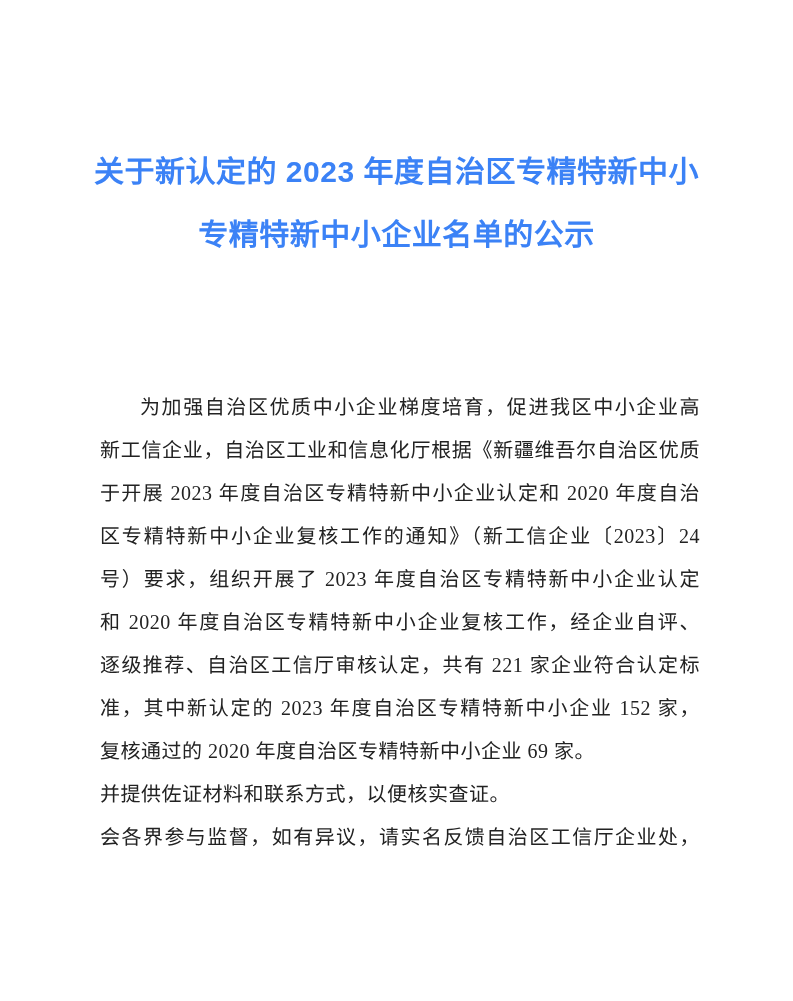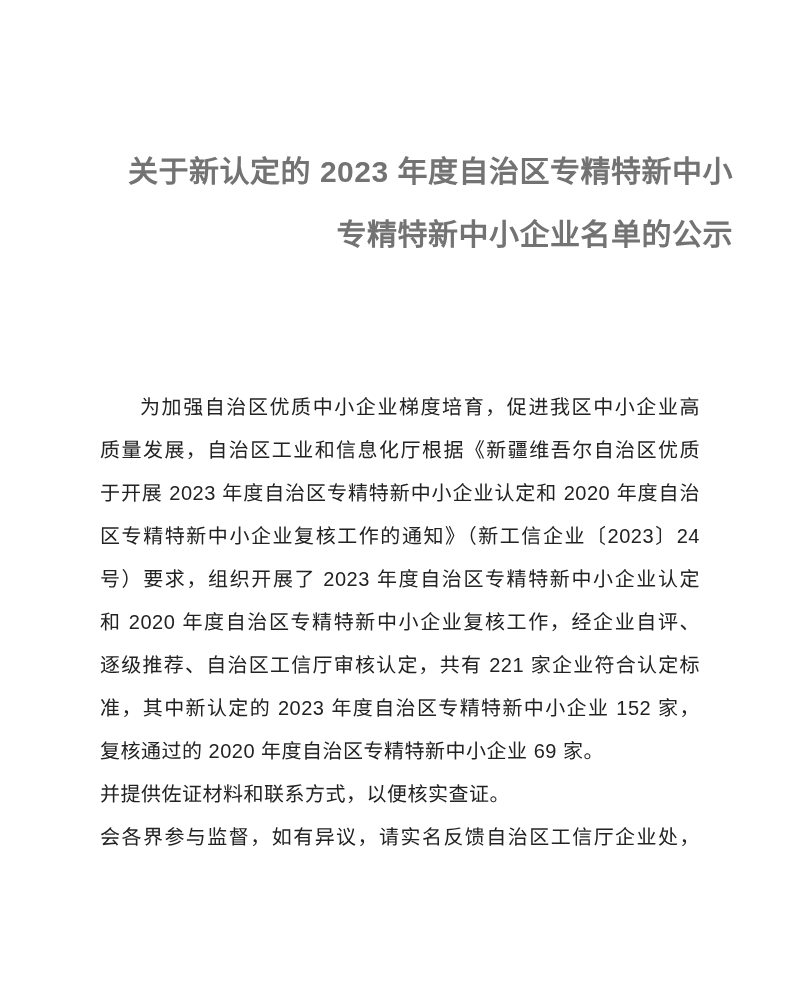--- a/index.html
+++ b/index.html
@@ -12,34 +12,34 @@
     width: 793px;
     height: 1001px;
     background: #ffffff;
     overflow: hidden;
   }
   .doc-title {
     position: absolute;
     top: 140px;
     left: 60px;
     width: 673px;
-    text-align: right;
+    text-align: center;
     font-family: "Liberation Sans", "DejaVu Sans", sans-serif;
     font-weight: 700;
     font-size: 30px;
     line-height: 63px;
-    color: #737373;
+    color: #3b82f6;
     letter-spacing: 0.5px;
   }
   .doc-body {
     position: absolute;
     top: 386px;
     left: 100px;
     width: 600px;
-    font-family: Liberation Sans, sans-serif;
+    font-family: Liberation Serif, serif;
     font-size: 20px;
     color: #222222;
     letter-spacing: 0.5px;
   }
   .body-line {
     height: 43px;
     line-height: 43px;
     text-align: justify;
     text-align-last: justify;
     text-justify: inter-character;
@@ -60,21 +60,21 @@
 
   <div class="doc-title">
     <div class="title-line">关于新认定的 2023 年度自治区专精特新中小</div>
     <div class="title-line">专精特新中小企业名单的公示</div>
   </div>
 
   <div class="doc-body">
 
     <div>
       <div class="body-line first">为加强自治区优质中小企业梯度培育，促进我区中小企业高</div>
-      <div class="body-line">质量发展，自治区工业和信息化厅根据《新疆维吾尔自治区优质</div>
+      <div class="body-line">新工信企业，自治区工业和信息化厅根据《新疆维吾尔自治区优质</div>
       <div class="body-line">于开展 2023 年度自治区专精特新中小企业认定和 2020 年度自治</div>
       <div class="body-line">区专精特新中小企业复核工作的通知》（新工信企业〔2023〕24</div>
       <div class="body-line">号）要求，组织开展了 2023 年度自治区专精特新中小企业认定</div>
       <div class="body-line">和 2020 年度自治区专精特新中小企业复核工作，经企业自评、</div>
       <div class="body-line">逐级推荐、自治区工信厅审核认定，共有 221 家企业符合认定标</div>
       <div class="body-line">准，其中新认定的 2023 年度自治区专精特新中小企业 152 家，</div>
       <div class="body-line last">复核通过的 2020 年度自治区专精特新中小企业 69 家。</div>
     </div>
 
     <div>

